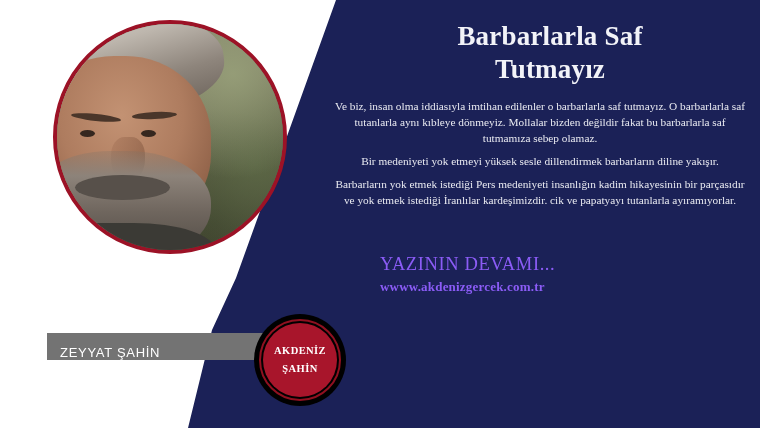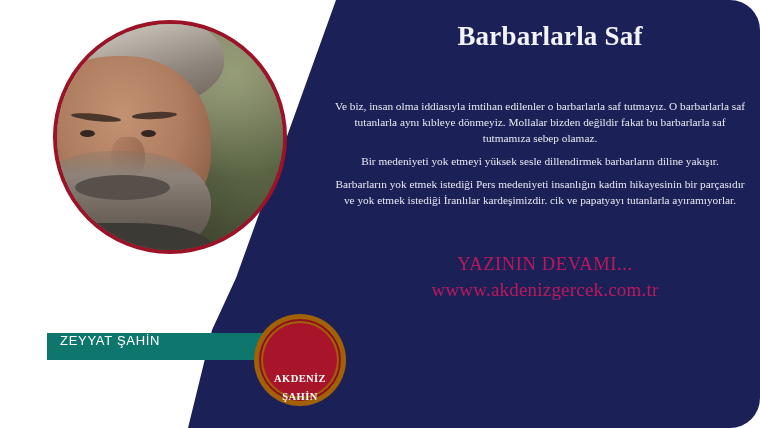--- a/index.html
+++ b/index.html
@@ -9,21 +9,20 @@
   }
   body {
     font-family: "Liberation Serif", serif;
   }
   #stage {
     position: relative;
     width: 760px;
     height: 428px;
     background: #ffffff;
     overflow: hidden;
-    border-radius: 30px;
   }
 
   
   .navy-panel {
     position: absolute;
     left: 0; top: 0;
     width: 760px; height: 428px;
     background: #1b2157;
     clip-path: polygon(336px 0px, 760px 0px, 760px 428px, 188px 428px, 212px 330px, 236px 278px);
     z-index: 1;
@@ -149,58 +148,57 @@
     z-index: 4;
   }
   .body-copy p { margin: 0 0 7px 0; }
   .body-copy p:last-child { margin-bottom: 0; }
 
   
   .cta {
     position: absolute;
     left: 380px; top: 254px;
     width: 330px;
-    text-align: center;
-    color: #be185d;
+    color: #8b5cf6;
     font-family: "Liberation Serif", serif;
     z-index: 4;
   }
   .cta-line1 { font-size: 18.5px; letter-spacing: .6px; }
-  .cta-line2 { font-size: 19px; margin-top: 4px; letter-spacing: .2px; }
+  .cta-line2 { font-size: 13px; margin-top: 4px; letter-spacing: .2px; font-weight: bold; }
 
   
   .author-bar {
     position: absolute;
     left: 47px; top: 333px;
     width: 255px; height: 27px;
-    background: #0f766e;
+    background: #737373;
     z-index: 5;
     display: flex;
-    align-items: flex-start;
+    align-items: flex-end;
   }
   .author-name {
     color: #ffffff;
     font-family: "Liberation Sans", sans-serif;
     font-size: 13px;
     letter-spacing: .7px;
     padding-left: 13px;
   }
 
   
   .logo-badge {
     position: absolute;
     left: 254px; top: 314px;
     width: 92px; height: 92px;
     border-radius: 50%;
-    background: #a16207;
+    background: #000000;
     z-index: 6;
     display: flex;
     flex-direction: column;
     align-items: center;
-    justify-content: flex-end;
+    justify-content: center;
   }
   .logo-ring {
     position: absolute;
     left: 5px; top: 5px;
     width: 82px; height: 82px;
     border-radius: 50%;
     border: 2px solid #8f1020;
     box-sizing: border-box;
   }
   .logo-inner {
@@ -239,20 +237,21 @@
       <div class="p-eye-r"></div>
       <div class="p-nose"></div>
       <div class="p-beard"></div>
       <div class="p-mustache"></div>
       <div class="p-body"></div>
     </div>
   </div>
 
   <div class="headline">
     <div>Barbarlarla Saf</div>
+    <div>Tutmayız</div>
   </div>
 
   <div class="body-copy">
     <p>Ve biz, insan olma iddiasıyla imtihan edilenler o barbarlarla saf tutmayız. O barbarlarla saf tutanlarla aynı kıbleye dönmeyiz. Mollalar bizden değildir fakat bu barbarlarla saf tutmamıza sebep olamaz.</p>
     <p>Bir medeniyeti yok etmeyi yüksek sesle dillendirmek barbarların diline yakışır.</p>
     <p>Barbarların yok etmek istediği Pers medeniyeti insanlığın kadim hikayesinin bir parçasıdır ve yok etmek istediği İranlılar kardeşimizdir. cik ve papatyayı tutanlarla ayıramıyorlar.</p>
   </div>
 
   <div class="cta">
     <div class="cta-line1">YAZININ DEVAMI...</div>

